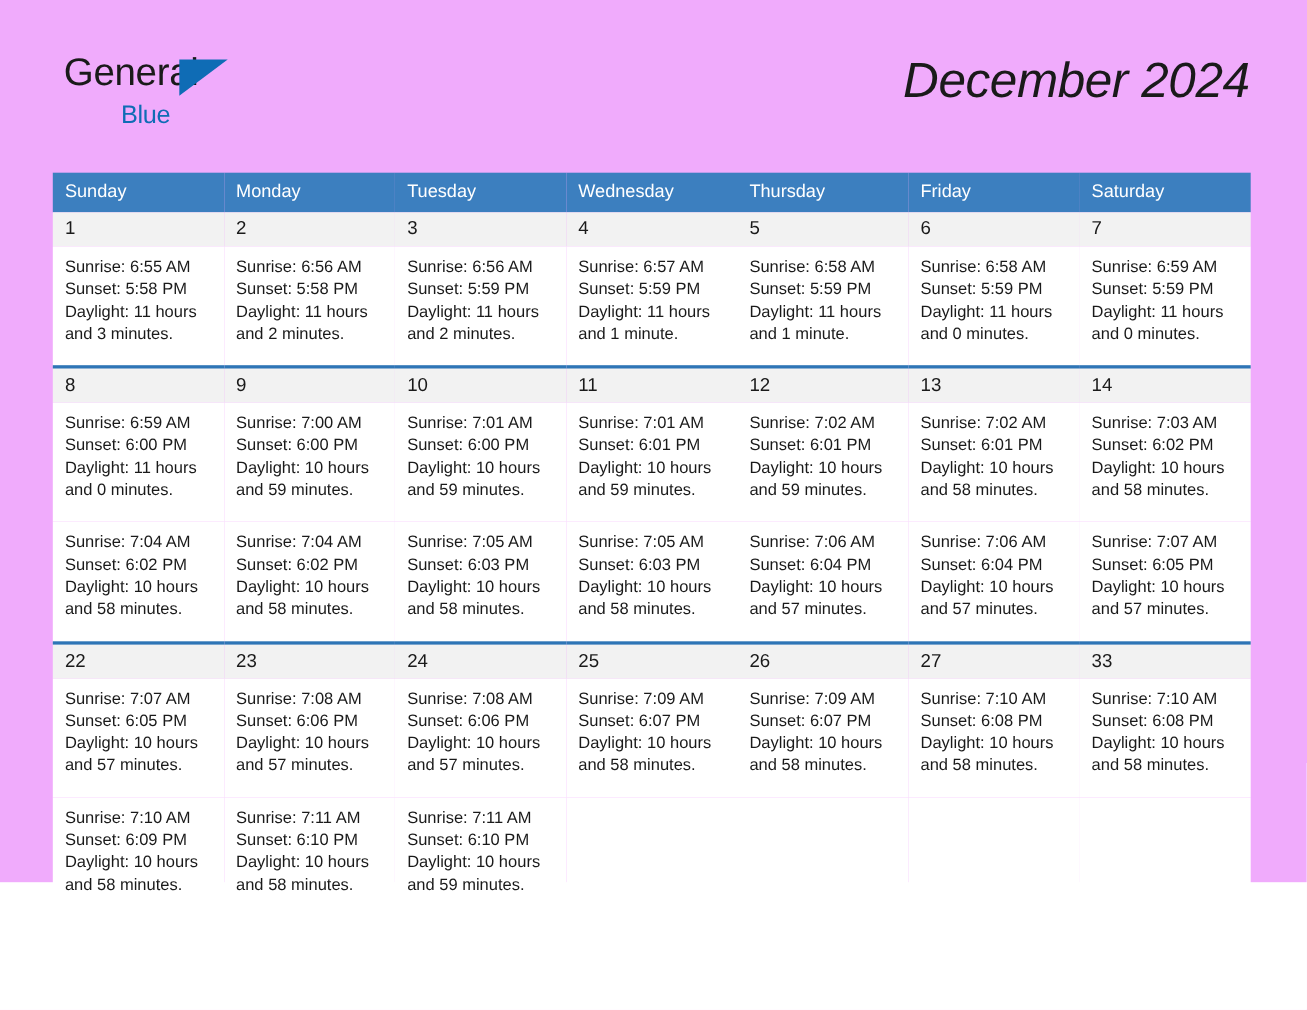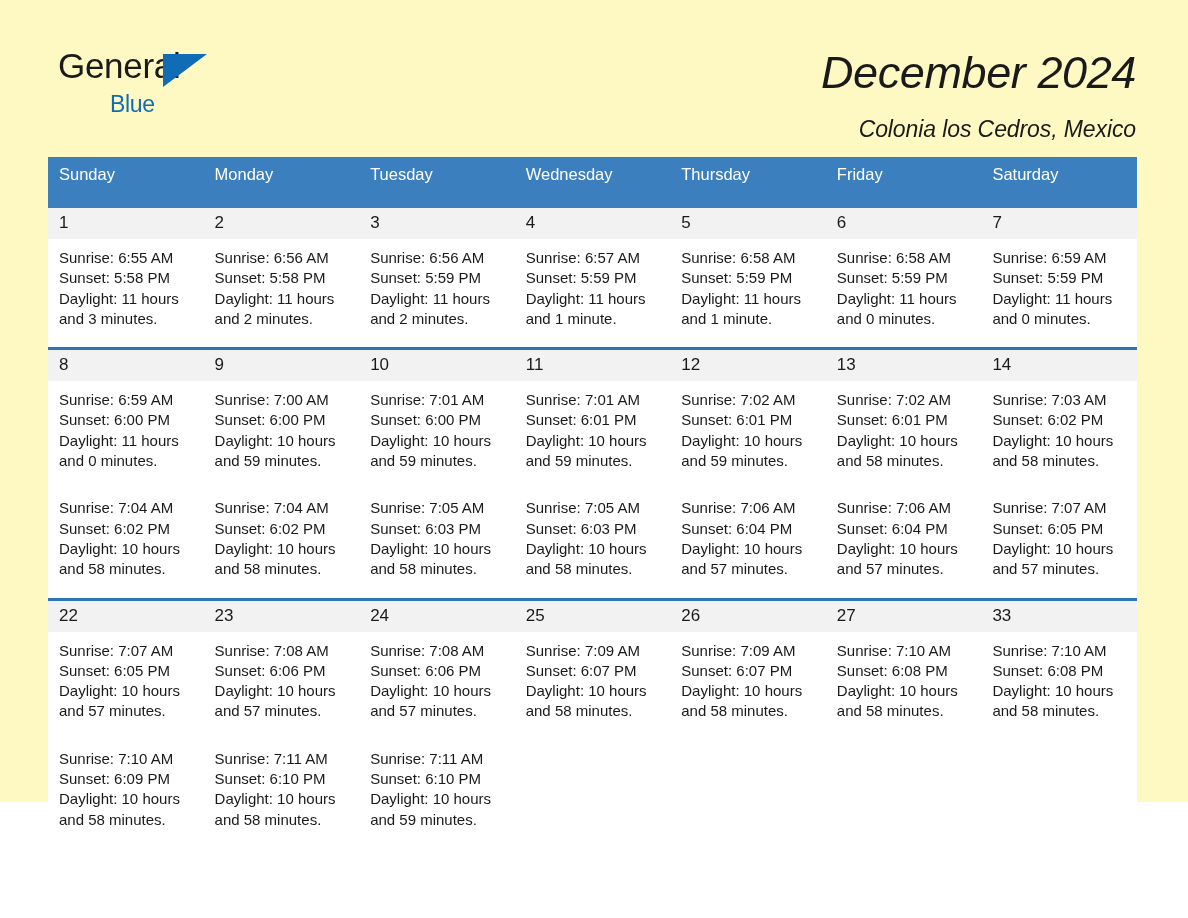--- a/index.html
+++ b/index.html
@@ -9,21 +9,21 @@
     height: 918px;
     background: #ffffff;
     font-family: "Liberation Sans", sans-serif;
     -webkit-font-smoothing: antialiased;
   }
 
   .page {
     position: relative;
     width: 1188px;
     height: 802px;
-    background: #fef9c3;
+    background: #f0abfc;
   }
 
   
   .header {
     position: absolute;
     top: 46px;
     left: 48px;
     right: 52px;
     height: 100px;
   }
@@ -106,21 +106,21 @@
     border-collapse: collapse;
     table-layout: fixed;
   }
 
   .cal-table th {
     background: #3c7fbf;
     color: #ffffff;
     font-size: 16.5px;
     font-weight: 400;
     text-align: left;
-    padding: 8px 0 24px 11px;
+    padding: 8px 0 9px 11px;
     height: 33px;
     vertical-align: middle;
   }
 
   .daynum-row td {
     background: #f2f2f2;
     border-top: 3px solid #2e75b6;
     font-size: 17px;
     color: #1a1a1a;
     padding: 5px 0 6px 11px;
@@ -165,21 +165,20 @@
   <div class="header">
 
     <div class="logo">
       <span class="logo-general">General</span>
       <span class="logo-triangle"></span>
       <span class="logo-blue">Blue</span>
     </div>
 
     <div class="title-block">
       <div class="month-title">December 2024</div>
-      <div class="location">Colonia los Cedros, Mexico</div>
     </div>
 
   </div>
 
   <div class="calendar">
     <table class="cal-table">
       <thead>
         <tr id="weekday-header-row">
             <th>Sunday</th>
             <th>Monday</th>

